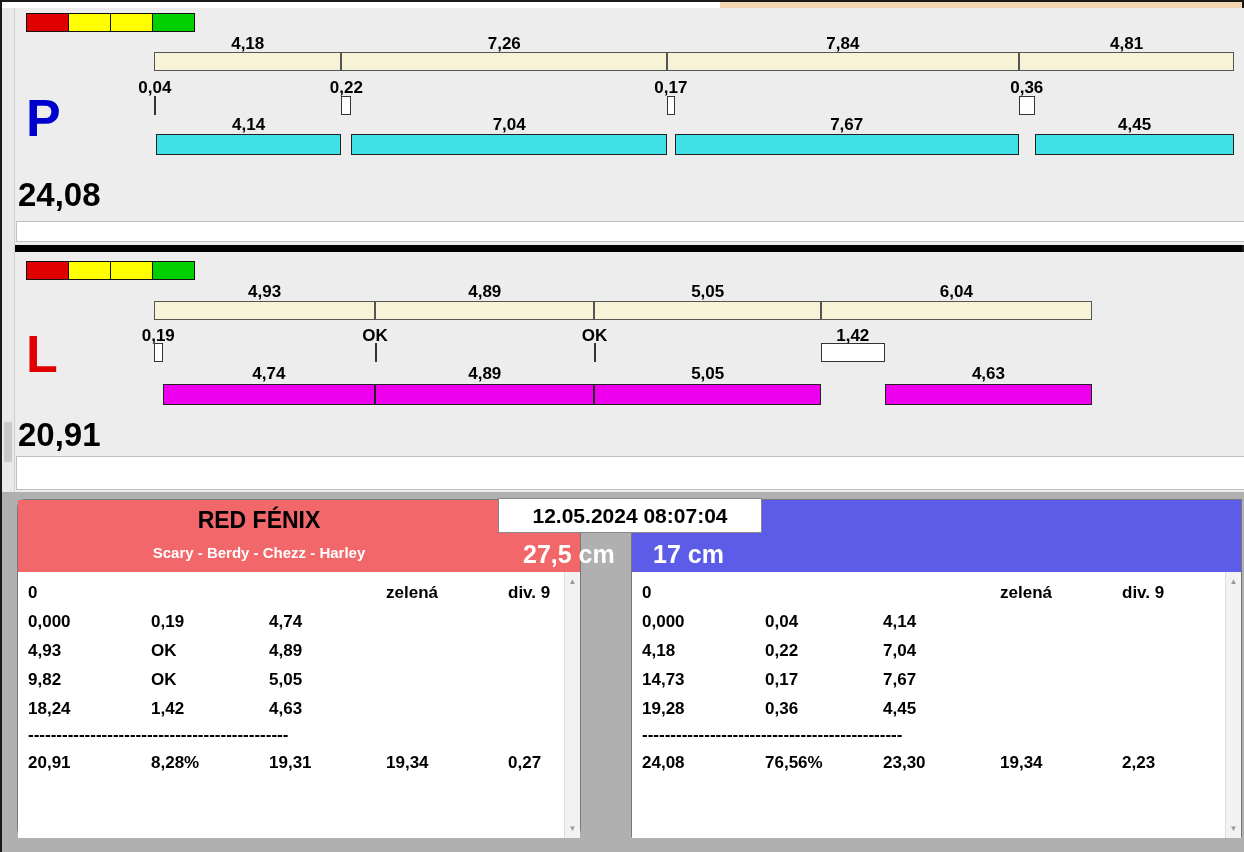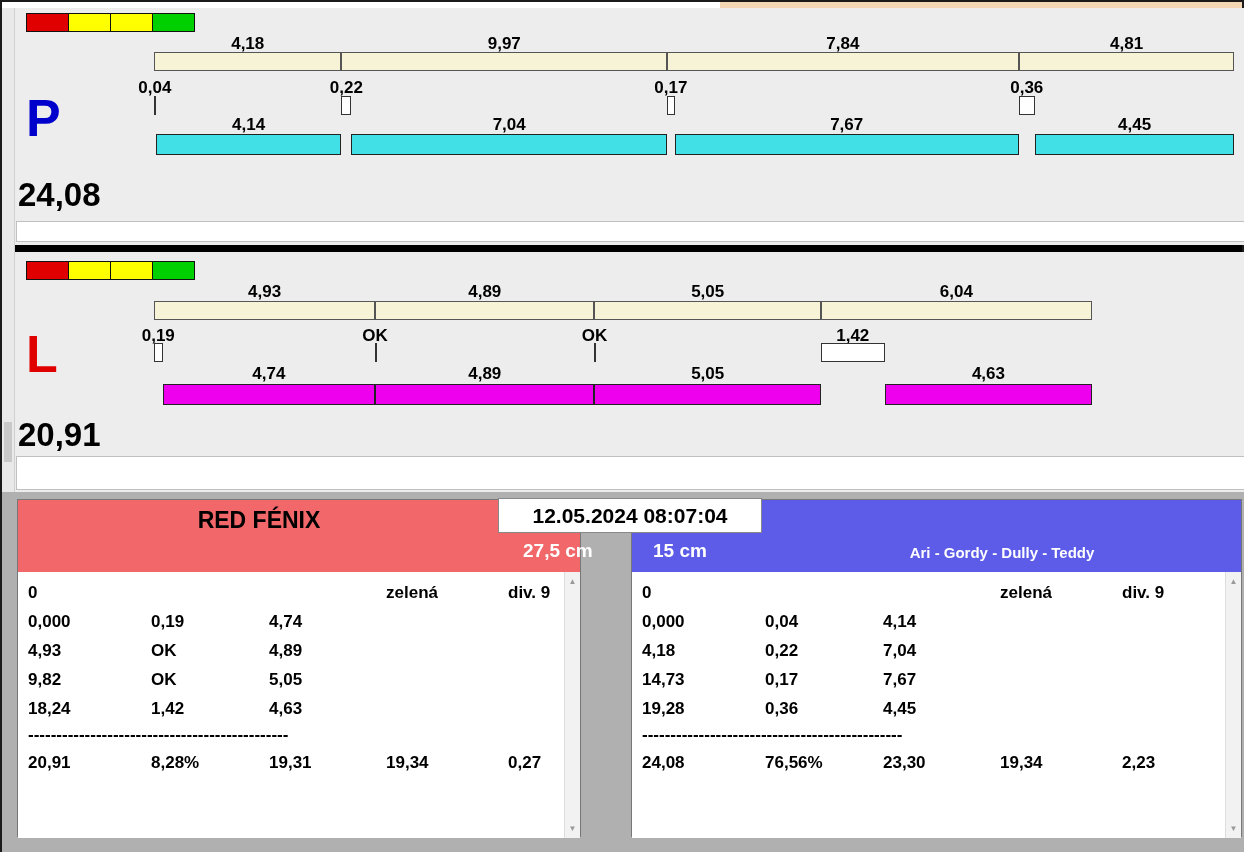--- a/index.html
+++ b/index.html
@@ -53,30 +53,30 @@
   .run-seg  { position:absolute; height:21px; border:1px solid #222; }
 
   
   .bottom { position:absolute; left:0; top:490px; width:1244px; height:362px; background:#b0b0b0; }
   .timestamp {
     position:absolute; left:496px; top:6px; width:264px; height:35px;
     background:#fff; border:1px solid #888; z-index:6;
     font-size:21px; display:flex; align-items:center; justify-content:center;
   }
   .team { position:absolute; top:7px; height:338px; background:#fff; border:1px solid #777; }
-  #team-0 { left:15px;  width:564px; }
+  #team-0 { left:15px;  width:564px;border-radius:8px; }
   #team-1 { left:629px; width:611px; }
   .team-header { position:relative; height:72px; }
   .team-name { position:absolute; top:7px; font-size:23px; color:#000; text-align:center; white-space:nowrap; }
   #team-0 .team-name { left:0;     width:482px; }
   #team-1 .team-name { left:131px; width:478px; }
   .team-members { position:absolute; top:44px; font-size:15px; color:#fff; text-align:center; white-space:nowrap; }
   #team-0 .team-members { left:0;     width:482px; }
   #team-1 .team-members { left:131px; width:478px; }
-  .team-category { position:absolute; top:40px; font-size:19px; color:#fff; white-space:nowrap; }
+  .team-category { position:absolute; top:40px; font-size:25px; color:#fff; white-space:nowrap; }
   #team-0 .team-category { left:505px; }
   #team-1 .team-category { left:21px; }
 
   .team-table { position:relative; height:266px; background:#fff; overflow:hidden; }
   .rows { padding-top:6px; }
   .trow { display:grid; grid-template-columns:123px 118px 117px 122px 1fr; height:29px; align-items:center; padding-left:10px; font-size:17px; }
   .trow.divider { display:block; height:24px; line-height:24px; white-space:nowrap; overflow:hidden; width:400px; }
   .trow.total { height:31px; }
   .tcell { white-space:nowrap; }
   .scrollbar { position:absolute; right:0; top:0; bottom:0; width:16px; background:#f2f2f2; border-left:1px solid #ddd; }
@@ -100,21 +100,21 @@
         <div class="light" style="background: rgb(0, 207, 0);"></div>
       </div>
     <div class="lane-letter" style="color: rgb(0, 0, 205);">P</div>
     <div class="timeline">
         <div class="tl-label" style="left: 245.736px; top: 26px;">4,18</div>
         <div class="plan-seg" style="left: 152px; top: 44px; width: 187.473px; background: rgb(246, 243, 215);"></div>
         <div class="tl-label" style="left: 152.897px; top: 70px;">0,04</div>
         <div class="ex-tick" style="left: 152px; top: 88px;"></div>
         <div class="tl-label" style="left: 246.633px; top: 107px;">4,14</div>
         <div class="run-seg" style="left: 153.794px; top: 126px; width: 185.679px; background: rgb(64, 224, 230);"></div>
-        <div class="tl-label" style="left: 502.279px; top: 26px;">9,97</div>
+        <div class="tl-label" style="left: 502.279px; top: 26px;">7,26</div>
         <div class="plan-seg" style="left: 339.473px; top: 44px; width: 325.611px; background: rgb(246, 243, 215);"></div>
         <div class="tl-label" style="left: 344.406px; top: 70px;">0,22</div>
         <div class="ex-box" style="left: 339.473px; top: 88px; width: 9.867px;"></div>
         <div class="tl-label" style="left: 507.212px; top: 107px;">7,04</div>
         <div class="run-seg" style="left: 349.34px; top: 126px; width: 315.744px; background: rgb(64, 224, 230);"></div>
         <div class="tl-label" style="left: 840.896px; top: 26px;">7,84</div>
         <div class="plan-seg" style="left: 665.084px; top: 44px; width: 351.624px; background: rgb(246, 243, 215);"></div>
         <div class="tl-label" style="left: 668.896px; top: 70px;">0,17</div>
         <div class="ex-box" style="left: 665.084px; top: 88px; width: 7.6245px;"></div>
         <div class="tl-label" style="left: 844.708px; top: 107px;">7,67</div>
@@ -173,20 +173,21 @@
   <div class="leftstrip">
     <div class="leftthumb"></div>
   </div>
 
   <div class="bottom">
     <div class="timestamp">12.05.2024 08:07:04</div>
 
     <div class="team" id="team-0">
       <div class="team-header" style="background: rgb(242, 104, 106);">
         <div class="team-name">RED FÉNIX</div>
+        <div class="team-members">Scary - Berdy - Chezz - Harley</div>
         <div class="team-category">27,5 cm</div>
       </div>
       <div class="team-table">
         <div class="rows">
             <div class="trow">
               <div class="tcell">0</div>
               <div class="tcell"></div>
               <div class="tcell"></div>
               <div class="tcell">zelená</div>
               <div class="tcell">div. 9</div>
@@ -230,22 +231,21 @@
           </div>
         <div class="scrollbar">
           <div class="sb-arrow up">▲</div>
           <div class="sb-arrow down">▼</div>
         </div>
       </div>
     </div>
 
     <div class="team" id="team-1">
       <div class="team-header" style="background: rgb(92, 92, 232);">
-        <div class="team-members">Ari - Gordy - Dully - Teddy</div>
-        <div class="team-category">15 cm</div>
+        <div class="team-category">17 cm</div>
       </div>
       <div class="team-table">
         <div class="rows">
             <div class="trow">
               <div class="tcell">0</div>
               <div class="tcell"></div>
               <div class="tcell"></div>
               <div class="tcell">zelená</div>
               <div class="tcell">div. 9</div>
             </div>

